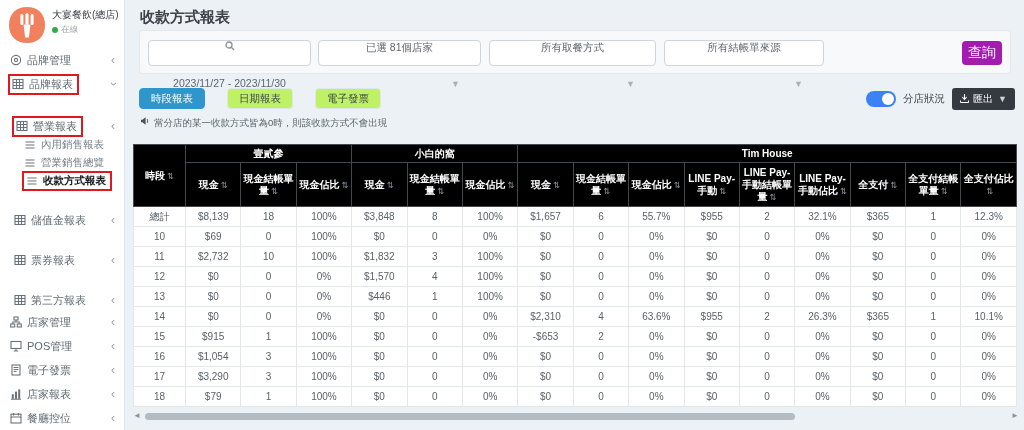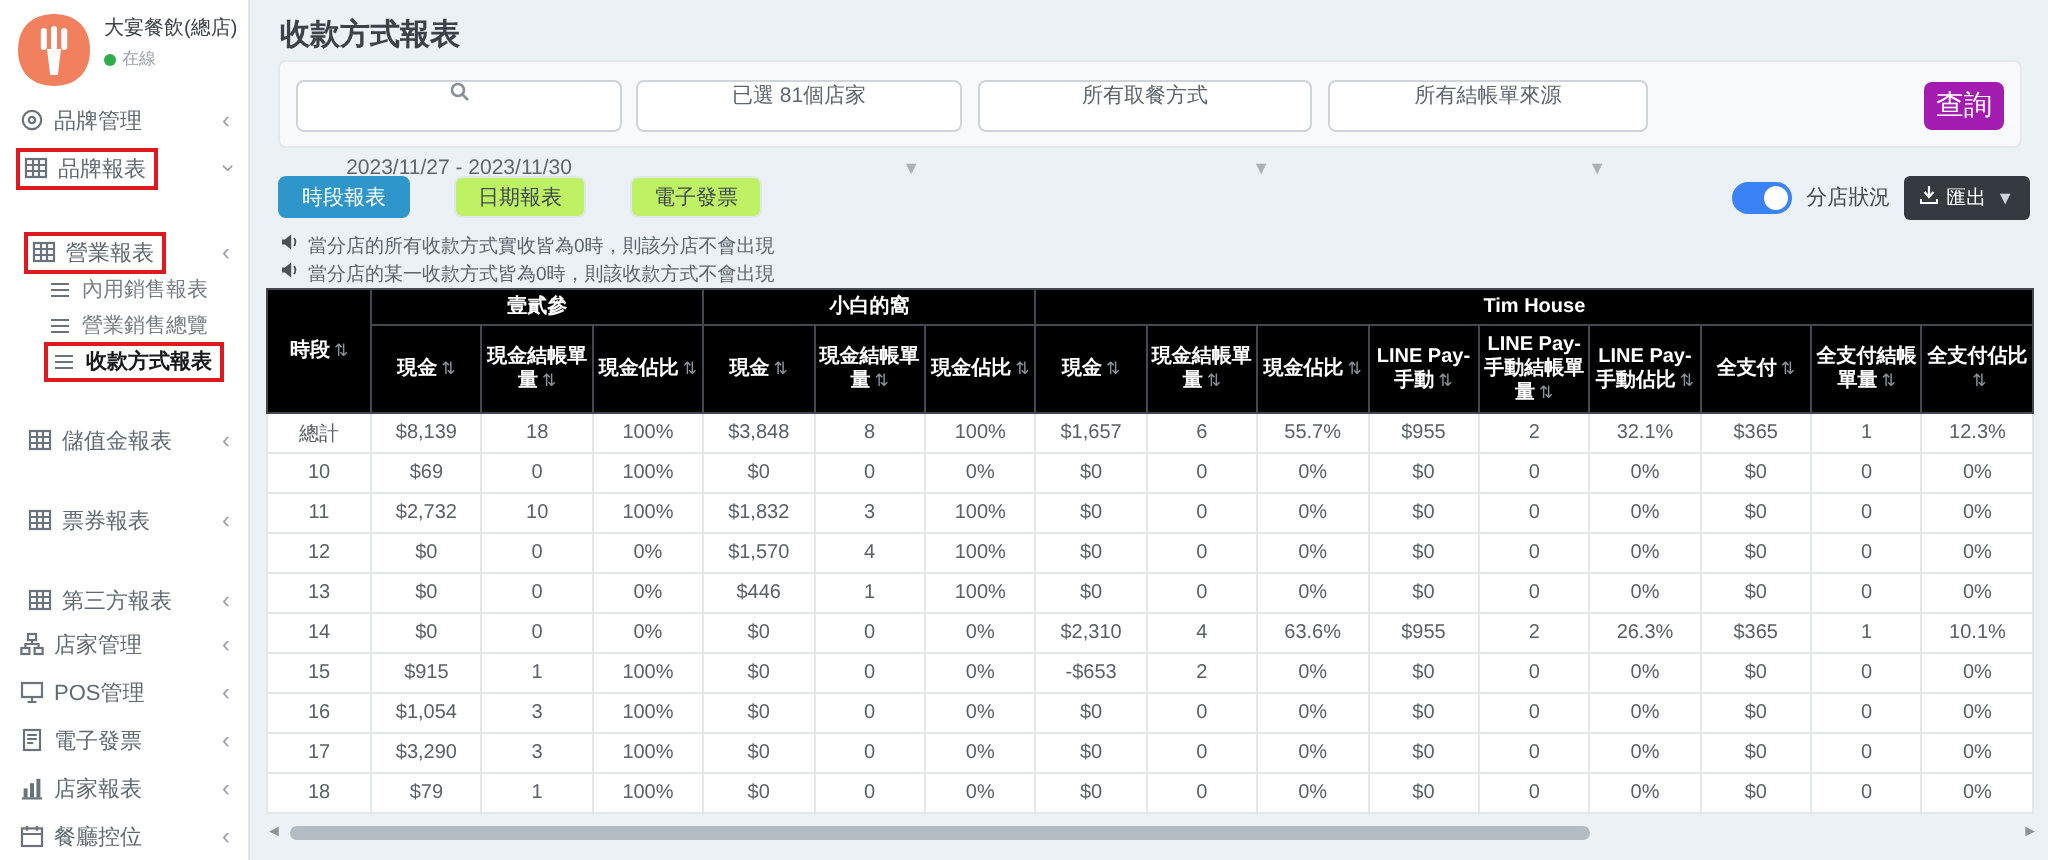--- a/index.html
+++ b/index.html
@@ -334,29 +334,20 @@
   </div>
 
   <div class="notices">
     <div class="notice-line">
       <span>
         <svg width="10" height="10" viewBox="0 0 10 10">
             <path d="M1 3.8v2.4h1.4l3.2 2.6V1.2L2.4 3.8H1z" fill="#4a5157"></path>
             <path d="M7 3c.9 1 .9 3 0 4" stroke="#4a5157" fill="none" stroke-width=".9"></path>
           </svg>
       </span>
-      <span>當分店的所有收款方式實收皆為0時，則該分店不會出現</span>
-    </div>
-    <div class="notice-line">
-      <span>
-        <svg width="10" height="10" viewBox="0 0 10 10">
-            <path d="M1 3.8v2.4h1.4l3.2 2.6V1.2L2.4 3.8H1z" fill="#4a5157"></path>
-            <path d="M7 3c.9 1 .9 3 0 4" stroke="#4a5157" fill="none" stroke-width=".9"></path>
-          </svg>
-      </span>
       <span>當分店的某一收款方式皆為0時，則該收款方式不會出現</span>
     </div>
   </div>
 
   <div class="table-wrap">
     <table>
       <colgroup id="cols">
           <col style="width: 52px;">
           <col>
           <col>

